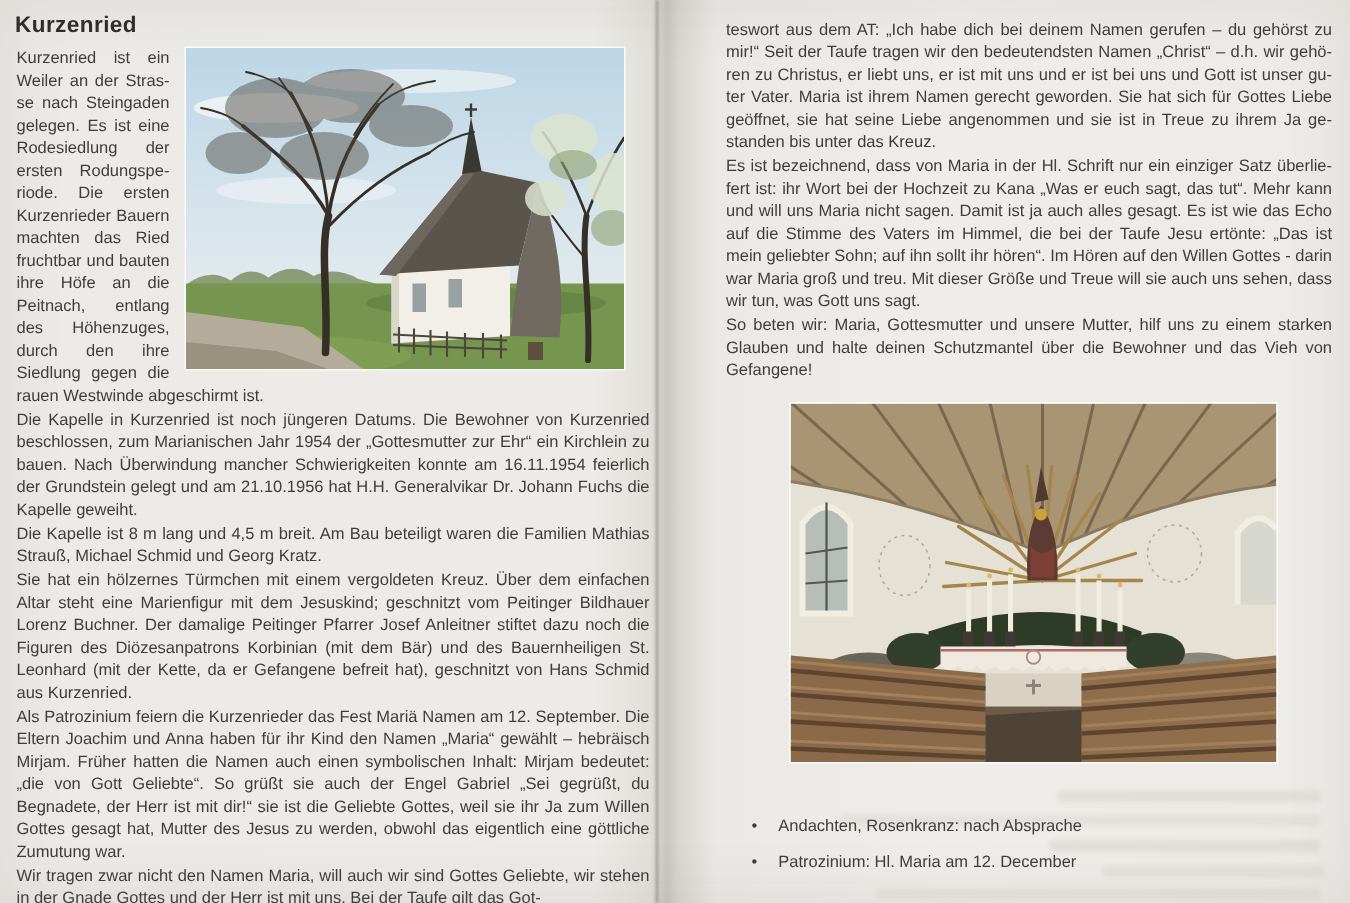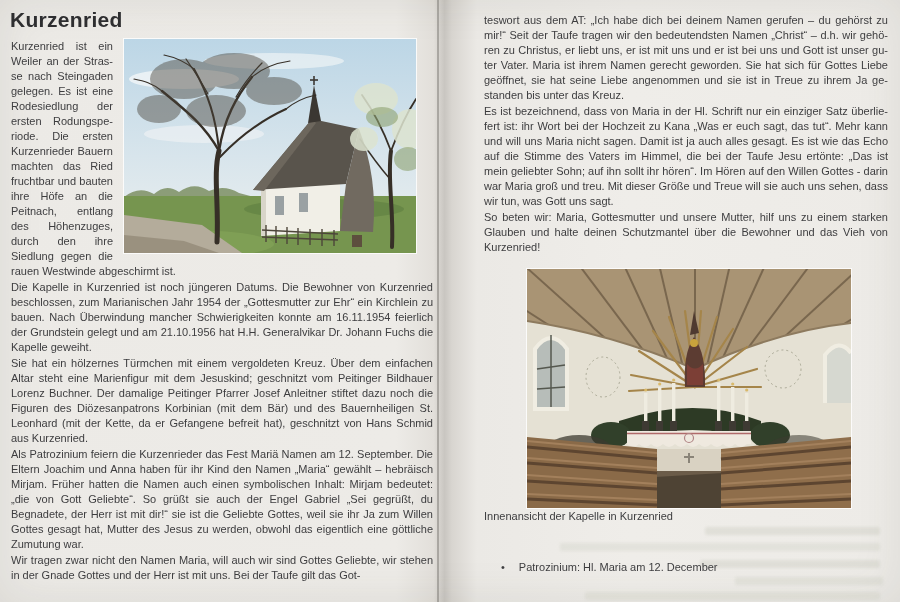--- a/index.html
+++ b/index.html
@@ -15,21 +15,21 @@
       #d8d5d0 50.2%, #ebe9e5 53%, #efede9 70%, #edebe7 100%);
     box-shadow:inset 0 0 45px rgba(70,65,55,0.10);
   }
   .crease{
     position:absolute;left:437px;top:0;width:2px;height:602px;
     background:rgba(95,92,86,0.38);filter:blur(0.6px);
   }
   
   .page-left{position:absolute;left:10px;top:8px;width:424px;}
   .page-title{
-    font-size:21px;font-weight:bold;color:#2e2e30;
+    font-size:15px;font-weight:bold;color:#2e2e30;
     margin:0 0 7px 0;letter-spacing:0.3px;
   }
   .flow p, .page-right p{
     margin:1px;font-size:11px;line-height:15px;text-align:justify;
     color:#3d3d3f;hyphens:manual;
   }
   .photo-ext{
     float:right;width:292px;height:214px;margin:0 18px 7px 11px;
     background:#dfe7ec;outline:1px solid rgba(255,255,255,0.8);
   }
@@ -153,30 +153,31 @@
           </g>
           <g fill="#8fa372" opacity="0.6">
             <ellipse cx="258" cy="78" rx="16" ry="10"></ellipse>
               <ellipse cx="284" cy="120" rx="14" ry="12"></ellipse>
           </g>
           <rect x="228" y="196" width="10" height="12" fill="#5d4f3e"></rect>
         </svg>
       </div>
       <p>Kurzenried ist ein Weiler an der Stras­se nach Steingaden gelegen. Es ist eine Rodesiedlung der ersten Rodungspe­riode. Die ersten Kurzenrieder Bau­ern machten das Ried fruchtbar und bauten ihre Höfe an die Peitnach, ent­lang des Höhenzu­ges, durch den ihre Siedlung gegen die rauen Westwinde abgeschirmt ist.</p>
       <p>Die Kapelle in Kurzenried ist noch jüngeren Datums. Die Bewohner von Kurzen­ried beschlossen, zum Marianischen Jahr 1954 der „Gottesmutter zur Ehr“ ein Kirchlein zu bauen. Nach Überwindung mancher Schwierigkeiten konnte am 16.11.1954 feierlich der Grundstein gelegt und am 21.10.1956 hat H.H. General­vikar Dr. Johann Fuchs die Kapelle geweiht.</p>
+      <p>Die Kapelle ist 8 m lang und 4,5 m breit. Am Bau beteiligt waren die Familien Ma­thias Strauß, Michael Schmid und Georg Kratz.</p>
       <p>Sie hat ein hölzernes Türmchen mit einem vergoldeten Kreuz. Über dem einfa­chen Altar steht eine Marienfigur mit dem Jesuskind; geschnitzt vom Peitinger Bildhauer Lorenz Buchner. Der damalige Peitinger Pfarrer Josef Anleitner stiftet dazu noch die Figuren des Diözesanpatrons Korbinian (mit dem Bär) und des Bauernheiligen St. Leonhard (mit der Kette, da er Gefangene befreit hat), ge­schnitzt von Hans Schmid aus Kurzenried.</p>
       <p>Als Patrozinium feiern die Kurzenrieder das Fest Mariä Namen am 12. September. Die Eltern Joachim und Anna haben für ihr Kind den Namen „Maria“ gewählt – hebräisch Mirjam. Früher hatten die Namen auch einen symbolischen Inhalt: Mir­jam bedeutet: „die von Gott Geliebte“. So grüßt sie auch der Engel Gabriel „Sei gegrüßt, du Begnadete, der Herr ist mit dir!“ sie ist die Geliebte Gottes, weil sie ihr Ja zum Willen Gottes gesagt hat, Mutter des Jesus zu werden, obwohl das eigent­lich eine göttliche Zumutung war.</p>
       <p>Wir tragen zwar nicht den Namen Maria, will auch wir sind Gottes Geliebte, wir stehen in der Gnade Gottes und der Herr ist mit uns. Bei der Taufe gilt das Got-</p>
     </div>
   </div>
 
   <div class="page-right">
     <p>teswort aus dem AT: „Ich habe dich bei deinem Namen gerufen – du gehörst zu mir!“ Seit der Taufe tragen wir den bedeutendsten Namen „Christ“ – d.h. wir gehö­ren zu Christus, er liebt uns, er ist mit uns und er ist bei uns und Gott ist unser gu­ter Vater. Maria ist ihrem Namen gerecht geworden. Sie hat sich für Gottes Liebe geöffnet, sie hat seine Liebe angenommen und sie ist in Treue zu ihrem Ja ge­standen bis unter das Kreuz.</p>
     <p>Es ist bezeichnend, dass von Maria in der Hl. Schrift nur ein einziger Satz überlie­fert ist: ihr Wort bei der Hochzeit zu Kana „Was er euch sagt, das tut“. Mehr kann und will uns Maria nicht sagen. Damit ist ja auch alles gesagt. Es ist wie das Echo auf die Stimme des Vaters im Himmel, die bei der Taufe Jesu ertönte: „Das ist mein geliebter Sohn; auf ihn sollt ihr hören“. Im Hören auf den Willen Gottes - da­rin war Maria groß und treu. Mit dieser Größe und Treue will sie auch uns sehen, dass wir tun, was Gott uns sagt.</p>
-    <p>So beten wir: Maria, Gottesmutter und unsere Mutter, hilf uns zu einem starken Glauben und halte deinen Schutzmantel über die Bewohner und das Vieh von Kurzenried!</p>
+    <p>So beten wir: Maria, Gottesmutter und unsere Mutter, hilf uns zu einem starken Glauben und halte deinen Schutzmantel über die Bewohner und das Vieh von Gefangene!</p>
 
     <div class="photo-int">
       <svg viewBox="0 0 324 239" preserveAspectRatio="none">
         <defs>
           <clipPath id="ceil">
             <path d="M0,0 H324 V54 Q250,62 168,100 Q82,64 0,52 Z"></path>
           </clipPath>
         </defs>
         <rect width="324" height="239" fill="#e5e1d4"></rect>
 
@@ -303,19 +304,19 @@
         </g>
         <g stroke="#a3805c" stroke-width="2">
           <line x1="194" y1="184" x2="324" y2="172"></line>
             <line x1="194" y1="199" x2="324" y2="189"></line>
           <line x1="194" y1="215" x2="324" y2="206"></line>
             <line x1="194" y1="231" x2="324" y2="225"></line>
         </g>
       </svg>
     </div>
 
-    <p class="caption">Innenansicht der Kapelle in Kurzenried</p>
 
     <ul class="bullets">
+      <li>Andachten, Rosenkranz: nach Absprache</li>
       <li>Patrozinium: Hl. Maria am 12. December</li>
     </ul>
   </div>
 </div>
 
 </body></html>

